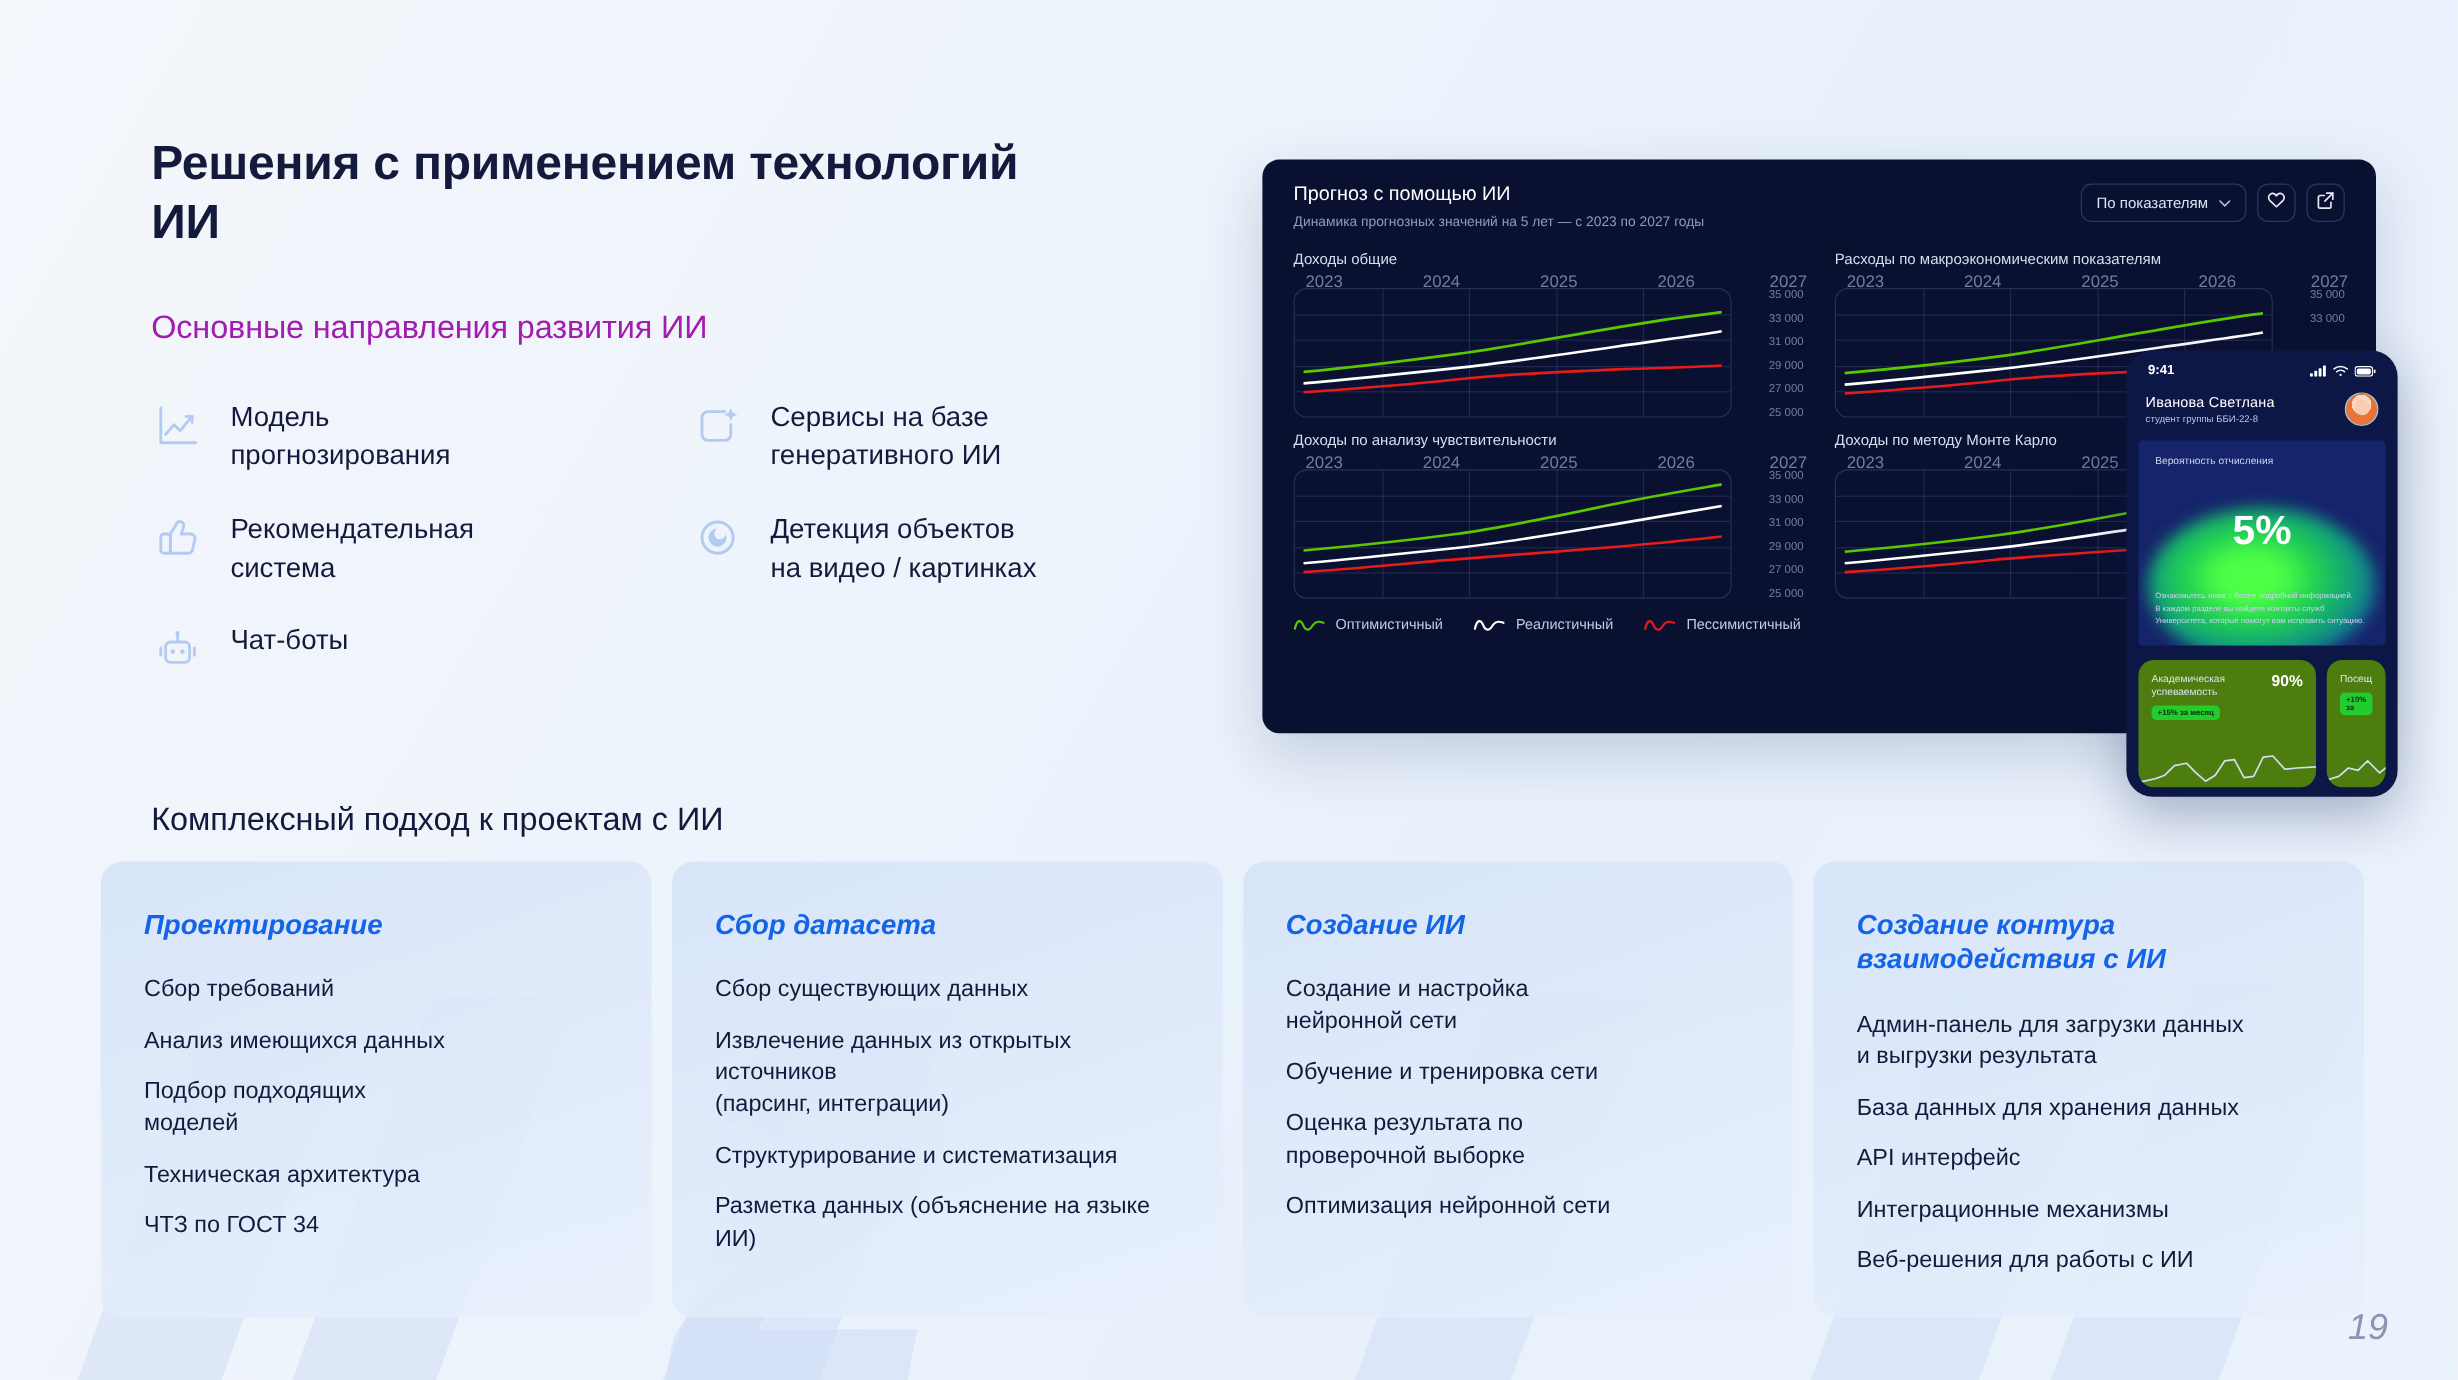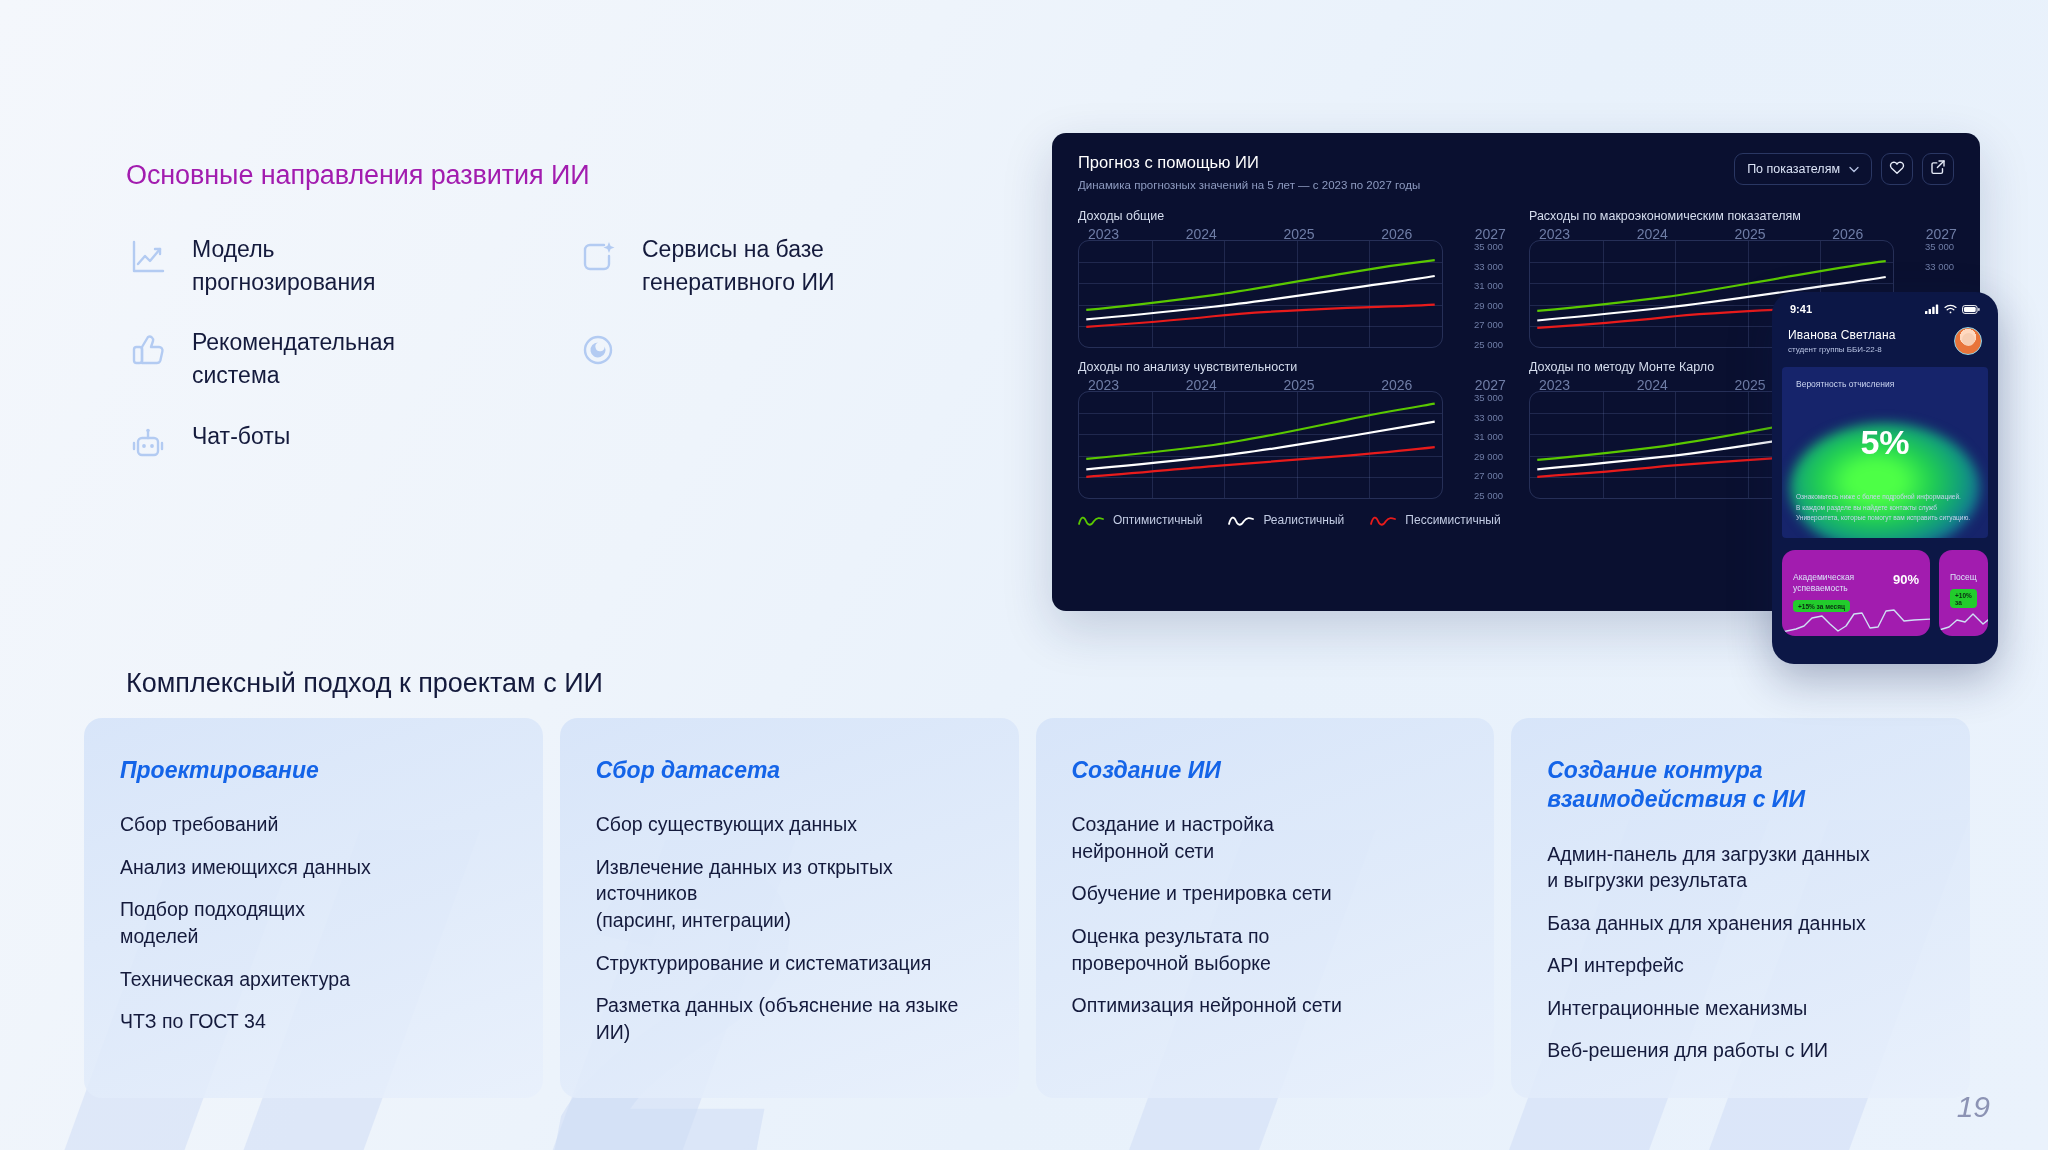--- a/index.html
+++ b/index.html
@@ -180,22 +180,22 @@
     filter: blur(6px);
   }
   .ph-card-label { font-size: 8.5px; color: #cdd7f2; position: relative; }
   .ph-pct {
     position: relative; text-align: center; font-size: 34px; font-weight: 700;
     margin: 34px 0 30px 0; color: #fff;
   }
   .ph-note { position: relative; font-size: 6.5px; line-height: 1.62; color: #c9d3ee; white-space: pre-line; }
   .ph-metrics { display: flex; gap: 9px; padding: 12px 10px 0 10px; }
   .metric {
-    background: #a21caf; border-radius: 13px; padding: 22px 11px 0 11px;
-    position: relative; overflow: hidden; height: 86px;
+    background: #4d7c0f; border-radius: 13px; padding: 10px 11px 0 11px;
+    position: relative; overflow: hidden; height: 106px;
   }
   .metric.m1 { flex: 0 0 148px; }
   .metric.m2 { flex: 1 1 auto; }
   .metric-top { display: flex; justify-content: space-between; align-items: flex-start; }
   .metric-name { font-size: 8.5px; line-height: 1.35; color: #dbe4f8; white-space: pre-line; }
   .metric-val { font-size: 13px; font-weight: 700; color: #fff; }
   .chip {
     display: inline-block; margin-top: 6px; background: #22cc2c; color: #0a2d12;
     font-size: 6.5px; font-weight: 700; padding: 2.5px 5px; border-radius: 4px;
   }
@@ -208,20 +208,22 @@
   <div class="wm s1"></div>
     <div class="wm s2"></div>
   <div class="wm s3"></div>
     <div class="wm s4"></div>
   <div class="wm s5"></div>
     <div class="wm s6"></div>
   <div class="wm-two">2</div>
 </div>
 
 <div class="left-col">
+  <div class="page-title">Решения с применением
+технологий ИИ</div>
   <div class="section-title">Основные направления развития ИИ</div>
 
   <div class="features">
 
     <div class="feature">
       <span class="ico">
         <svg width="44" height="44" viewBox="0 0 44 44" fill="none" stroke="#b3cbf2" stroke-width="2.4" stroke-linecap="round" stroke-linejoin="round">
           <path d="M8 7 V36 H37"></path>
           <path d="M12 29 l7-8 5 5 10-12"></path>
           <path d="M34 14 h-5 M34 14 v5"></path>
@@ -253,20 +255,22 @@
 система</span>
     </div>
 
     <div class="feature">
       <span class="ico">
         <svg width="44" height="44" viewBox="0 0 44 44" fill="none" stroke="#b3cbf2" stroke-width="2.4">
           <circle cx="22" cy="22" r="13"></circle>
           <path d="M22 14.5a7.5 7.5 0 1 0 6.6 4 4.6 4.6 0 1 1-6.6-4z" fill="#b3cbf2" stroke="none"></path>
         </svg>
       </span>
+      <span class="flabel">Детекция объектов
+на видео / картинках</span>
     </div>
 
     <div class="feature">
       <span class="ico">
         <svg width="44" height="44" viewBox="0 0 44 44" fill="none" stroke="#b3cbf2" stroke-width="2.4" stroke-linecap="round" stroke-linejoin="round">
           <rect x="12" y="16" width="20" height="17" rx="4"></rect>
           <path d="M22 10 v6"></path>
             <circle cx="22" cy="8.6" r="1.8" fill="#b3cbf2" stroke="none"></circle>
           <circle cx="18" cy="24" r="1.9" fill="#b3cbf2" stroke="none"></circle>
           <circle cx="26" cy="24" r="1.9" fill="#b3cbf2" stroke="none"></circle>

